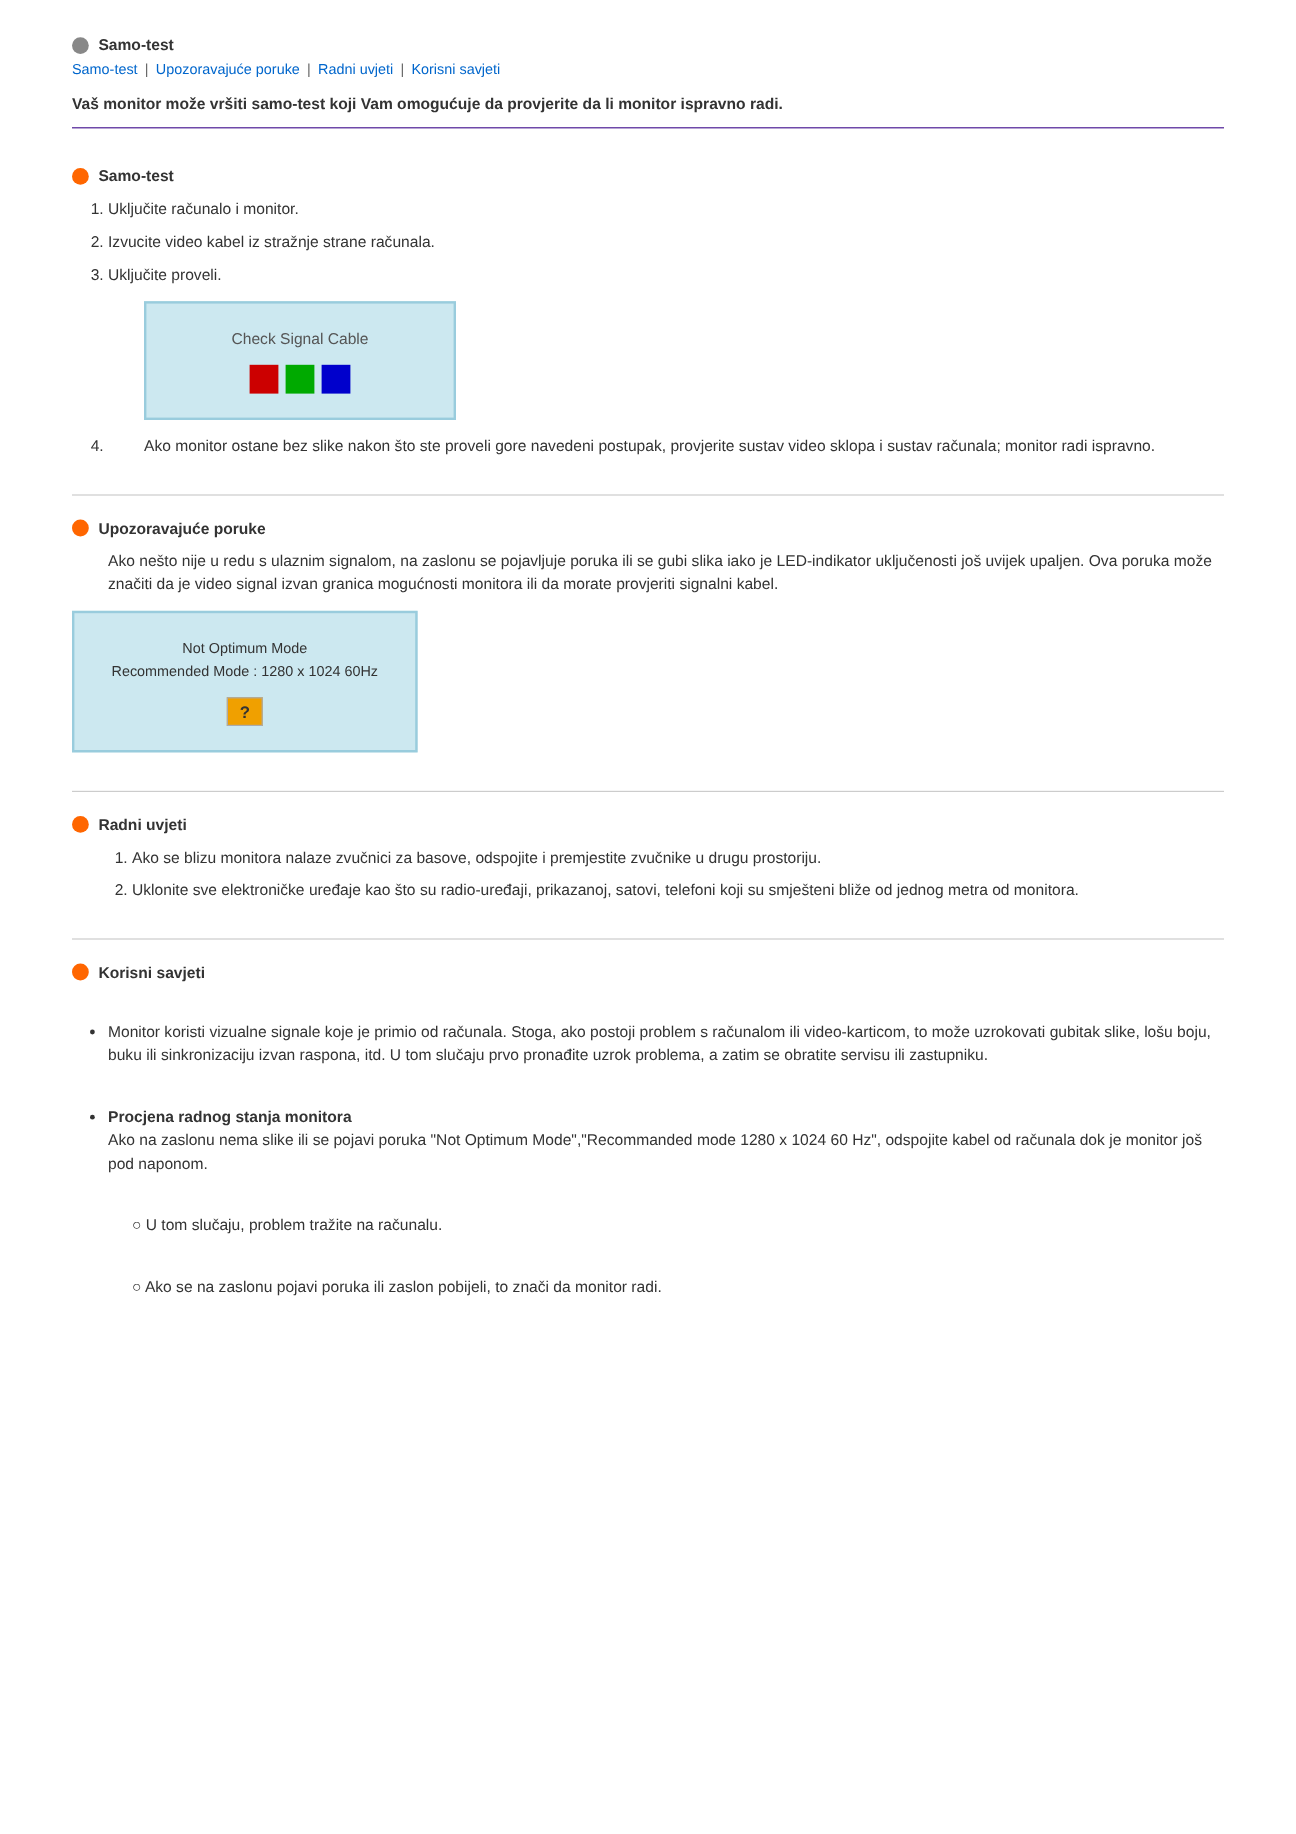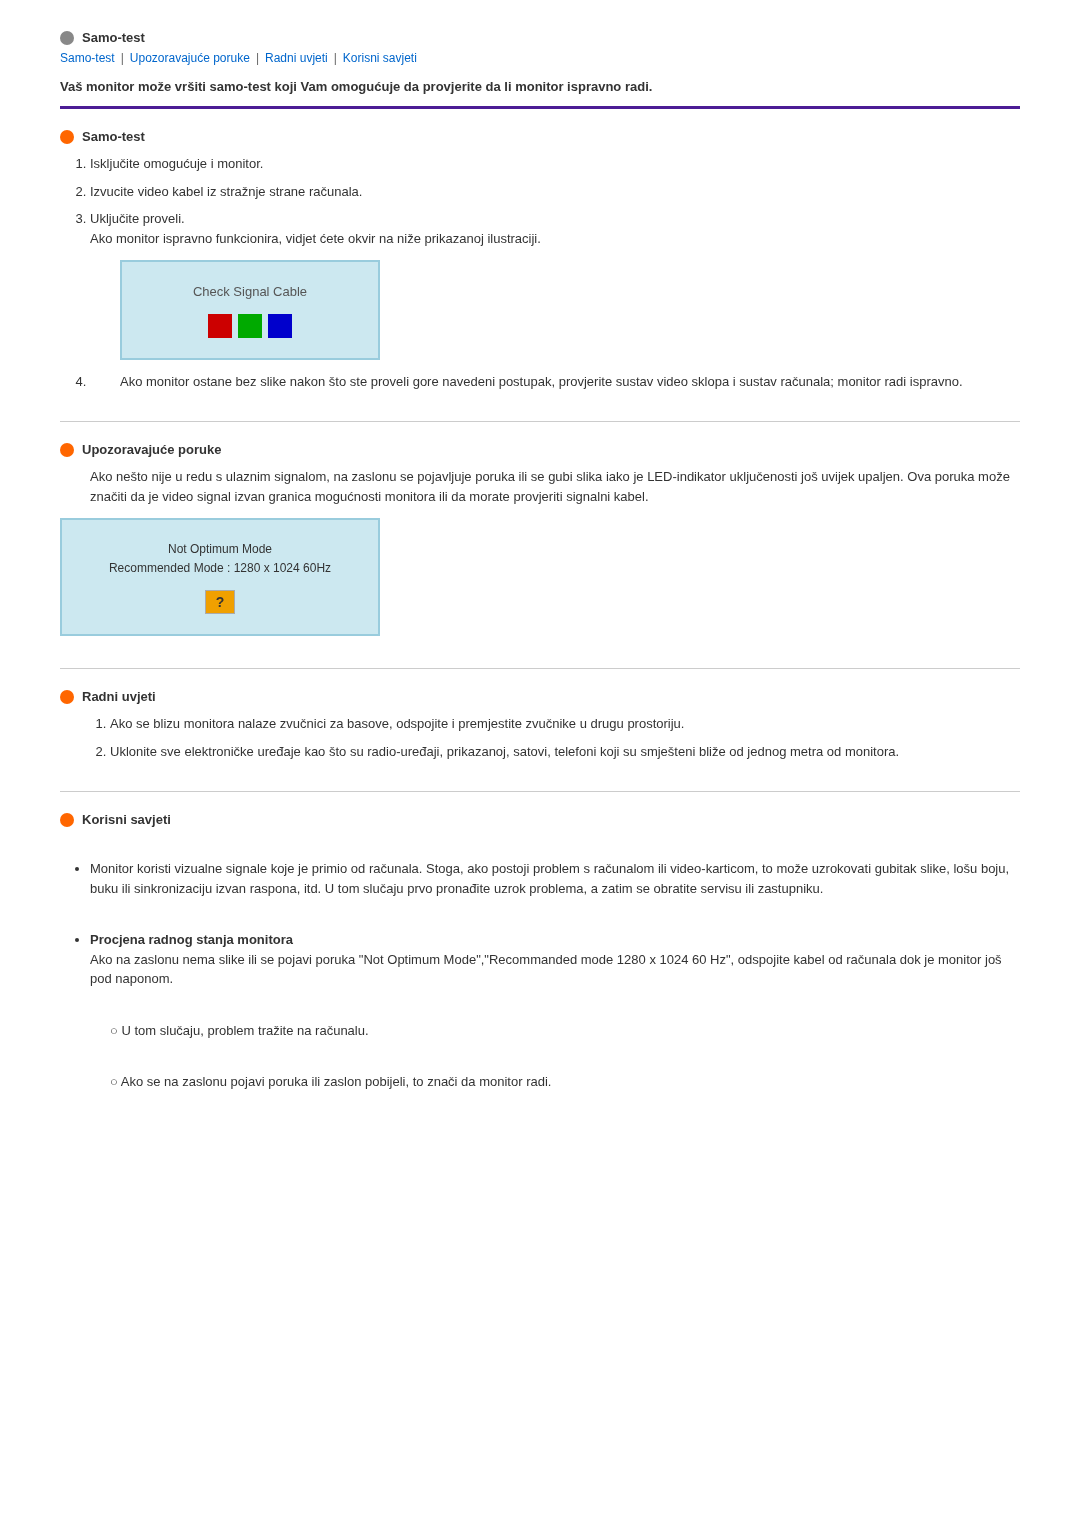--- a/index.html
+++ b/index.html
@@ -38,23 +38,23 @@
       color: #0066cc;
       text-decoration: none;
     }
     .nav-sep {
       margin: 0 6px;
       color: #666;
     }
     .intro-text {
       font-weight: bold;
       font-size: 13px;
-      margin-bottom: 20px;
+      margin-bottom: 32px;
       padding-bottom: 12px;
-      border-bottom: 3px solid #4c1d95;
+      border-bottom: 1px solid #4c1d95;
     }
     .section {
       margin-bottom: 20px;
       padding-bottom: 20px;
       border-bottom: 1px solid #ccc;
     }
     .section-header {
       display: flex;
       align-items: center;
       margin-bottom: 10px;
@@ -109,21 +109,21 @@
       display: flex;
       gap: 6px;
     }
     .color-block {
       width: 24px;
       height: 24px;
     }
     .illustration-box2 {
       border: 2px solid #99ccdd;
       background: #cce8f0;
-      width: 320px;
+      width: 288px;
       margin: 12px 0 12px 0;
       padding: 20px;
       display: flex;
       flex-direction: column;
       align-items: center;
     }
     .not-optimum-text {
       font-size: 12px;
       color: #333;
       text-align: center;
@@ -185,29 +185,28 @@
 <div class="intro-text">Vaš monitor može vršiti samo-test koji Vam omogućuje da provjerite da li monitor ispravno radi.</div>
 
 <div class="section" id="samo-test">
   <div class="section-header">
     <div class="section-icon"></div>
     <span class="section-title">Samo-test</span>
   </div>
 
   <ol>
     <li>
-      <span>Isključite omogućuje i monitor.</span>
+      <span>Uključite računalo i monitor.</span>
     </li>
     <li>
       <span>Izvucite video kabel iz stražnje strane računala.</span>
     </li>
     <li>
       <span>Uključite proveli.</span>
       <br>
-      <span>Ako monitor ispravno funkcionira, vidjet ćete okvir na niže prikazanoj ilustraciji.</span>
 
       
       <div class="illustration-box">
         <div class="illustration-text">Check Signal Cable</div>
         <div class="color-blocks">
           <div class="color-block" style="background:#cc0000;"></div>
           <div class="color-block" style="background:#00aa00;"></div>
           <div class="color-block" style="background:#0000cc;"></div>
         </div>
       </div>

